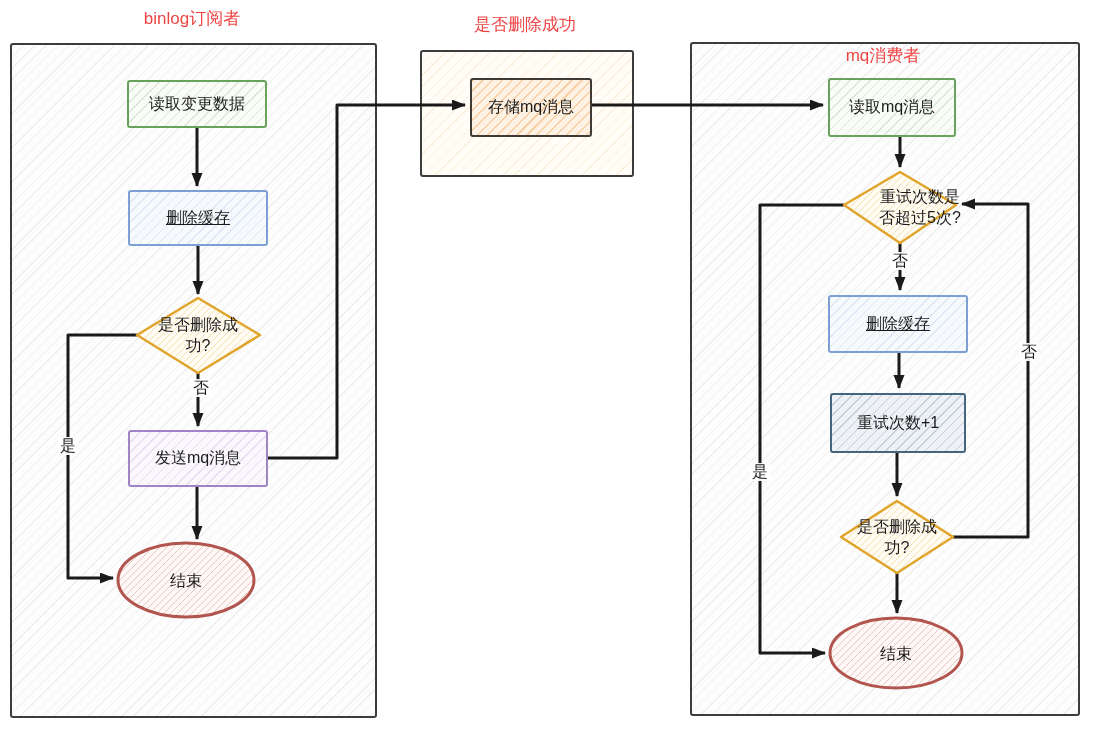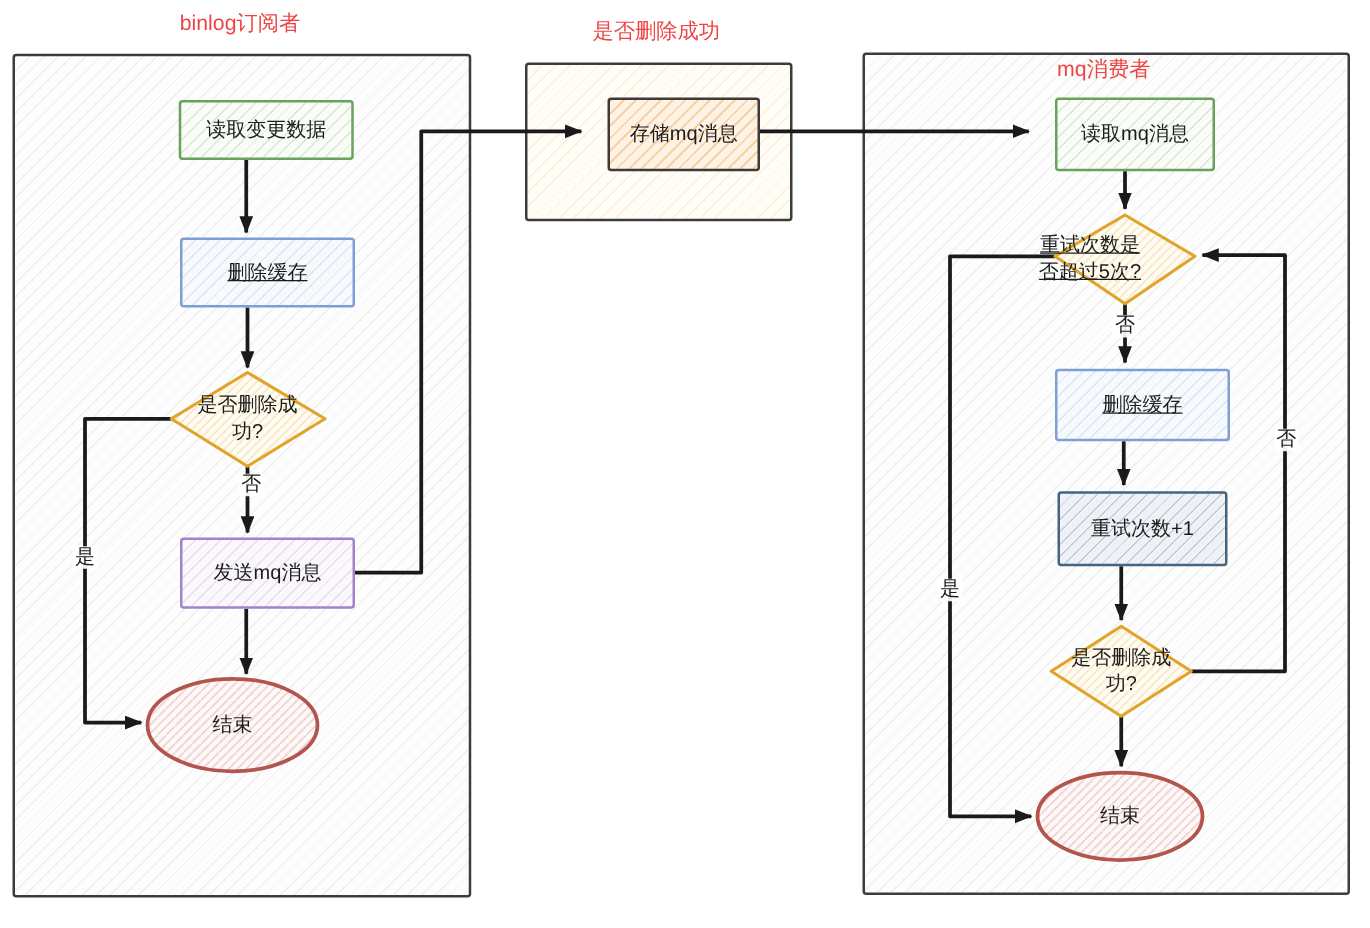--- a/index.html
+++ b/index.html
@@ -17,21 +17,21 @@
     background-color:#fffdf6;
     background-image:repeating-linear-gradient(135deg, rgba(222,170,95,0.16) 0 1px, transparent 1px 8px);
   }
   .lane-title {
     position:absolute; transform:translateX(-50%); z-index:2;
     font-size:17px; white-space:nowrap; color:#ef4444;
   }
   
   .node {
     position:absolute; z-index:2; display:flex; align-items:center; justify-content:center;
-    font-size:16px; text-align:center; border-radius:3px; box-sizing:border-box;margin-left:16px;
+    font-size:16px; text-align:center; border-radius:3px; box-sizing:border-box;
   }
   .node.green {
     border:2px solid #69a25b; background-color:#f9fcf7;
     background-image:repeating-linear-gradient(135deg, rgba(105,162,91,0.22) 0 1px, transparent 1px 7px);
   }
   .node.blue {
     border:2px solid #7d9fd3; background-color:#f7fafd;
     background-image:repeating-linear-gradient(135deg, rgba(125,159,211,0.22) 0 1px, transparent 1px 7px);
     text-decoration:underline;
   }
@@ -128,21 +128,21 @@
     <span>读取mq消息</span>
   </div>
   <div class="node blue" style="left:828px; top:295px; width:140px; height:58px;">
     <span>删除缓存</span>
   </div>
   <div class="node slate" style="left:830px; top:393px; width:136px; height:60px;">
     <span>重试次数+1</span>
   </div>
 
   <div class="shape-label" style="left:198px; top:335px; width:92px;">是否删除成功?</div>
-  <div class="shape-label" style="left:872px; top:207px; width:92px;text-decoration:underline;">重试次数是否超过5次?</div>
+  <div class="shape-label" style="left:920px; top:207px; width:92px;">重试次数是否超过5次?</div>
   <div class="shape-label" style="left:897px; top:537px; width:92px;">是否删除成功?</div>
   <div class="shape-label" style="left:186px; top:580px;">结束</div>
   <div class="shape-label" style="left:896px; top:653px;">结束</div>
 
   <div class="edge-label" style="left:201px; top:388px;">否</div>
   <div class="edge-label" style="left:68px; top:446px;">是</div>
   <div class="edge-label" style="left:900px; top:261px;">否</div>
   <div class="edge-label" style="left:1029px; top:352px;">否</div>
   <div class="edge-label" style="left:760px; top:472px;">是</div>
 

